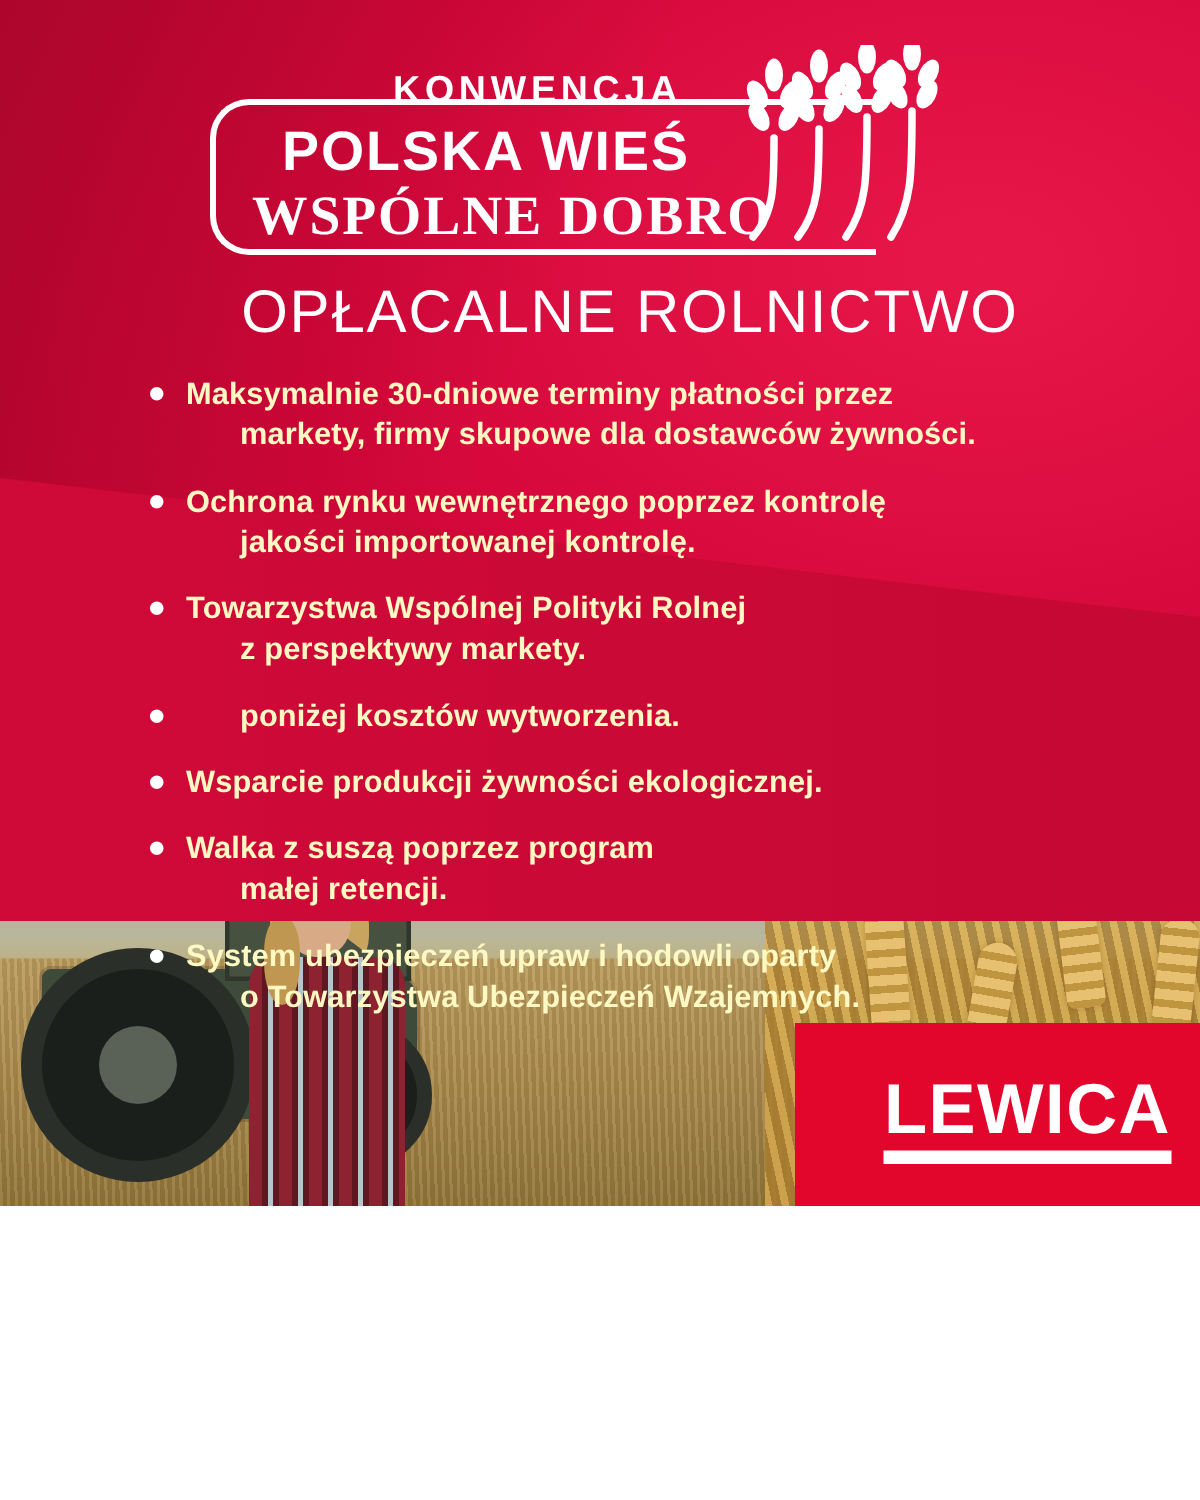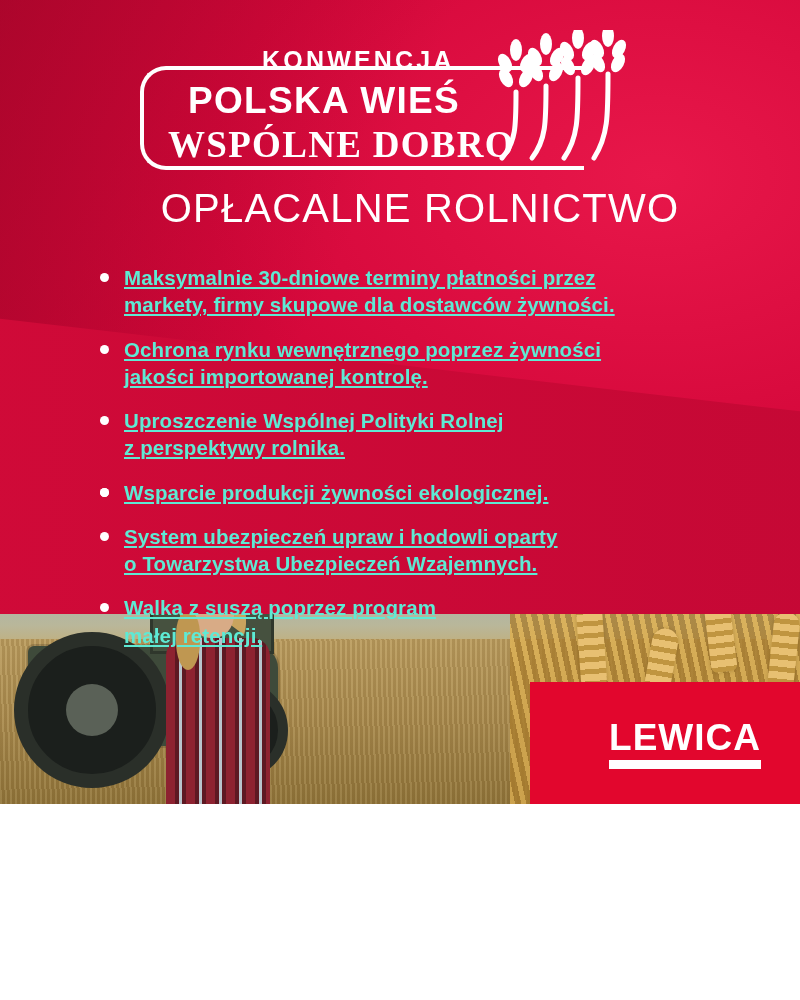--- a/index.html
+++ b/index.html
@@ -203,57 +203,56 @@
     position: absolute;
     left: 0; right: 0; top: 186px;
     text-align: center;
     color: #ffffff;
     font-size: 40px;
     letter-spacing: 1.2px;
     font-weight: 400;
   }
   .bullets {
     position: absolute;
-    left: 98px; top: 264px;
+    left: 98px; top: 249px;
     width: 630px;
-    color: #5eead4;
-    text-decoration: underline;
+    color: #fef9c3;
   }
   .bullet {
     position: relative;
     padding-left: 26px;
     margin-bottom: 17px;
     font-size: 20.5px;
     font-weight: 700;
     line-height: 1.33;
     letter-spacing: .1px;
   }
   .bullet .dot {
     position: absolute;
     left: 2px; top: 9px;
     width: 9px; height: 9px;
     background: #ffffff;
     border-radius: 50%;
   }
-  .bullet .l2 { display:block; }
+  .bullet .l2 { display:block;margin-left:36px; }
 
   
   .lewica {
     position: absolute;
     right: 0; bottom: 0;
     width: 310px; height: 122px;
     background: #e2062d;
     display: flex;
     align-items: center;
     justify-content: center;
   }
   .lewica-word {
     color: #ffffff;
     font-weight: 800;
-    font-size: 37px;
+    font-size: 47px;
     letter-spacing: 1px;
     position: relative;
     padding-bottom: 10px;
   }
   .lewica-word::after {
     content: "";
     position: absolute;
     left: 0; right: 0; bottom: 0;
     height: 9px;
     background: #ffffff;
@@ -347,44 +346,45 @@
   <div class="headline">OPŁACALNE ROLNICTWO</div>
 
   <div class="bullets">
     <div class="bullet">
       <span class="dot"></span>
       <span>Maksymalnie 30-dniowe terminy płatności przez</span>
       <span class="l2">markety, firmy skupowe  dla dostawców żywności.</span>
     </div>
     <div class="bullet">
       <span class="dot"></span>
-      <span>Ochrona rynku wewnętrznego poprzez żywności</span>
+      <span>Ochrona rynku wewnętrznego poprzez kontrolę</span>
       <span class="l2">jakości importowanej kontrolę.</span>
     </div>
     <div class="bullet">
       <span class="dot"></span>
-      <span>Uproszczenie Wspólnej Polityki Rolnej</span>
-      <span class="l2">z perspektywy rolnika.</span>
-    </div>
-    <div class="bullet">
-      <span class="dot"></span>
+      <span>Towarzystwa Wspólnej Polityki Rolnej</span>
+      <span class="l2">z perspektywy markety.</span>
+    </div>
+    <div class="bullet">
+      <span class="dot"></span>
+      <span class="l2">poniżej kosztów wytworzenia.</span>
     </div>
     <div class="bullet">
       <span class="dot"></span>
       <span>Wsparcie produkcji żywności ekologicznej.</span>
+    </div>
+    <div class="bullet">
+      <span class="dot"></span>
+      <span>Walka z suszą poprzez program</span>
+      <span class="l2">małej retencji.</span>
     </div>
     <div class="bullet">
       <span class="dot"></span>
       <span>System ubezpieczeń upraw i hodowli oparty</span>
       <span class="l2">o Towarzystwa Ubezpieczeń Wzajemnych.</span>
     </div>
-    <div class="bullet">
-      <span class="dot"></span>
-      <span>Walka z suszą poprzez program</span>
-      <span class="l2">małej retencji.</span>
-    </div>
   </div>
 
   <div class="lewica">
     <span class="lewica-word">LEWICA</span>
   </div>
 
 </div>
 
 </body></html>

